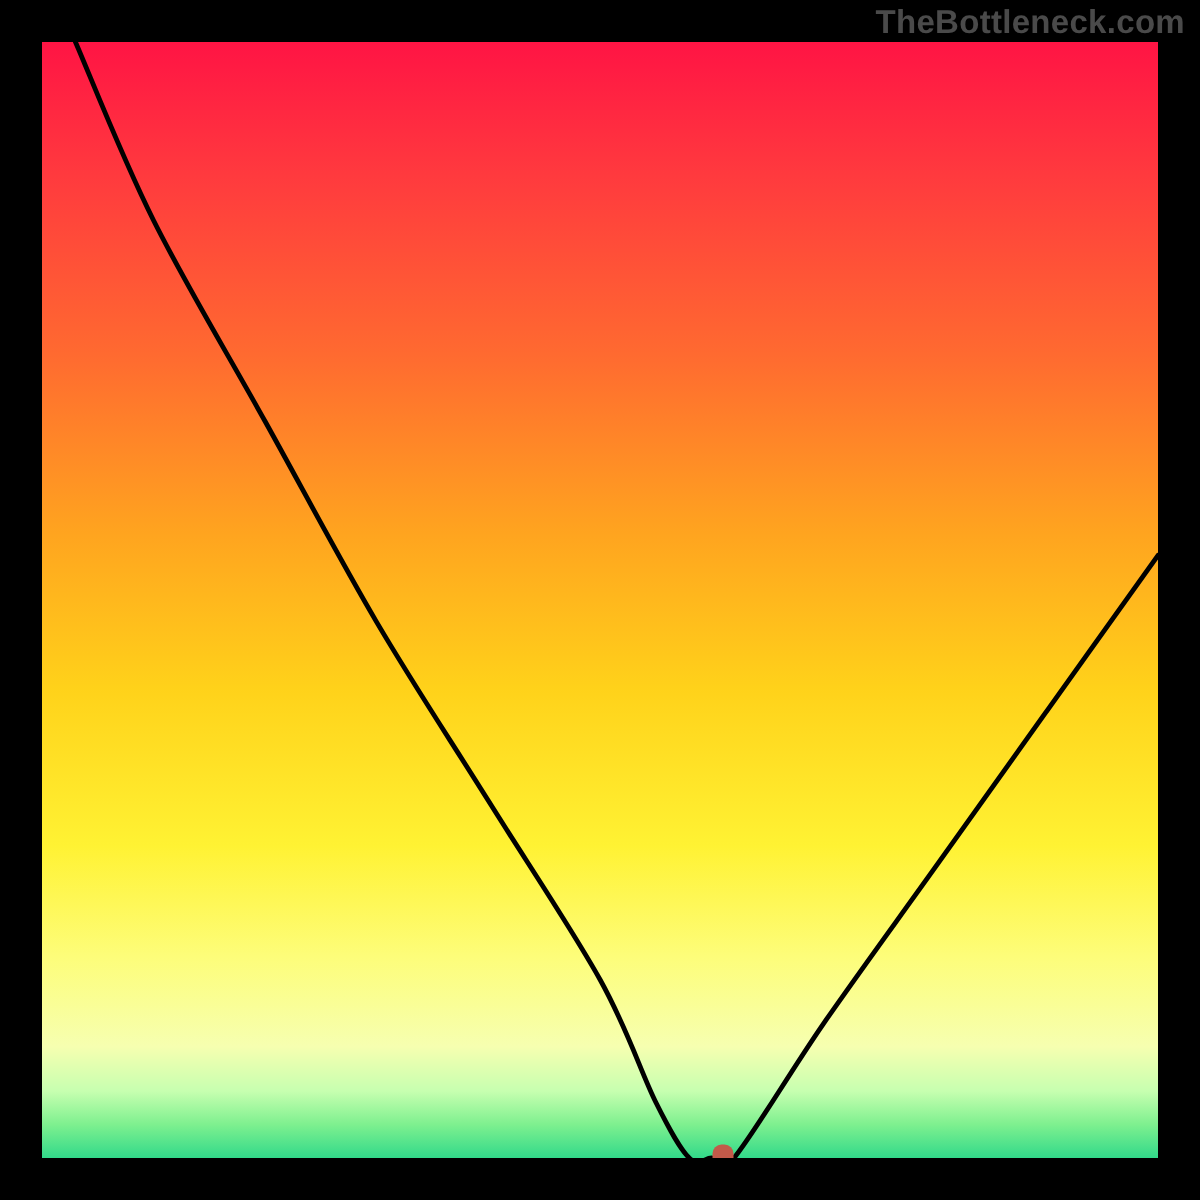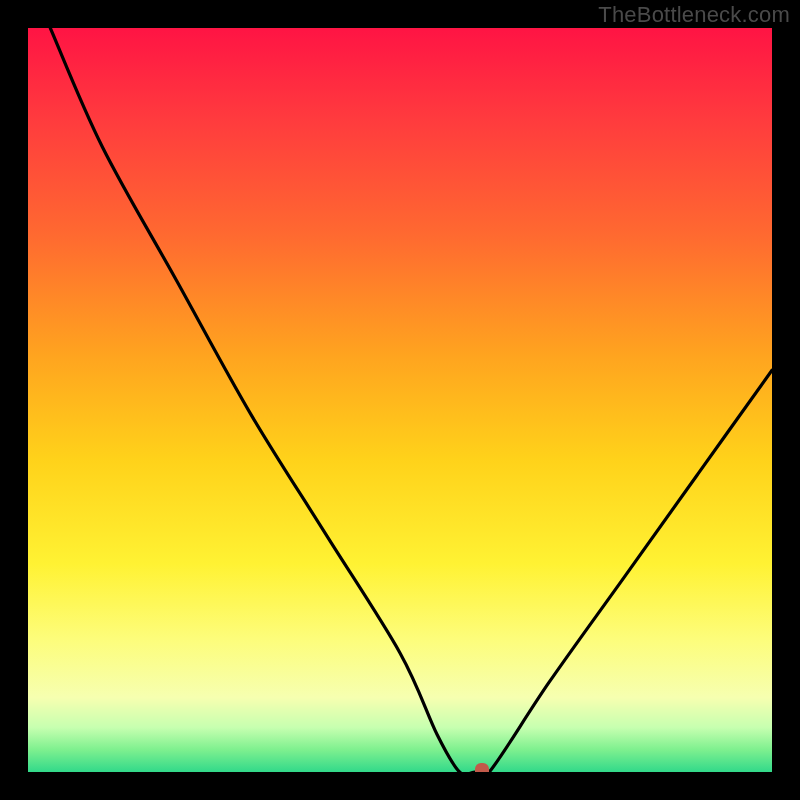--- a/index.html
+++ b/index.html
@@ -16,21 +16,21 @@
     width: 800px;
     height: 800px;
     background: #000;
   }
   .watermark {
     position: absolute;
     top: 2px;
     right: 10px;
     color: #4a4a4a;
     font-size: 22px;
-    font-weight: 400;
+    font-weight: 700;
     letter-spacing: 0.2px;
     z-index: 3;
   }
   .plot-area {
     position: absolute;
     left: 28px;
     top: 28px;
     width: 744px;
     height: 744px;
     overflow: hidden;

